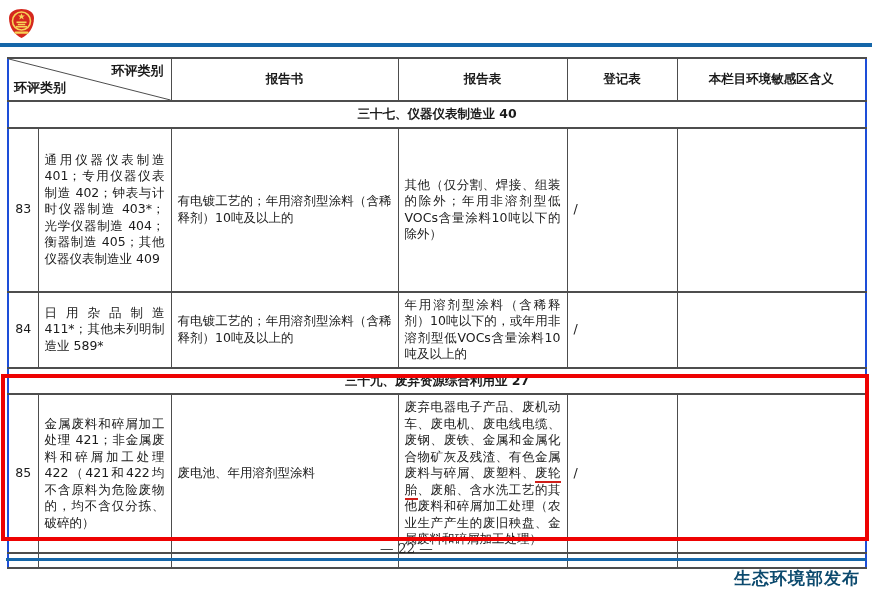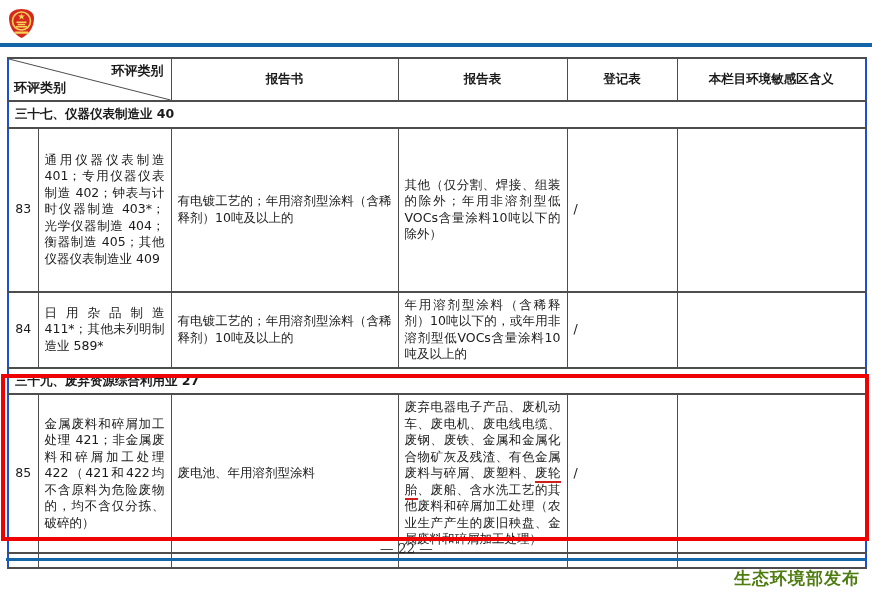--- a/index.html
+++ b/index.html
@@ -16,39 +16,39 @@
   
   table.eia { position:absolute; left:7px; top:57px; width:858px; border-collapse:collapse; table-layout:fixed; background:#fff; }
   table.eia, table.eia th, table.eia td { border:1px solid #4d4d4d; }
   table.eia { border:2px solid #1d4ed8; }
   table.eia th, table.eia td { border-width:2px 1px; padding:4px 6px; font-size:12.5px; line-height:16.5px; vertical-align:middle; }
   th.corner { position:relative; height:43px; padding:0; }
   .corner-svg { position:absolute; left:0; top:0; width:100%; height:100%; }
   .corner-top { position:absolute; right:7px; top:4px; font-size:13px; font-weight:bold; }
   .corner-bottom { position:absolute; left:5px; bottom:4px; font-size:13px; font-weight:bold; }
   th.colhead { font-size:13px; font-weight:bold; text-align:center; }
-  td.section { font-size:13.5px; font-weight:bold; text-align:left; padding-left:8px; height:16px; }
+  td.section { font-size:13.5px; font-weight:bold; text-align:center; padding-left:8px; height:16px; }
   td.num { text-align:center; }
   td.cat { text-align:justify; }
   td.txt { text-align:justify; }
   td.slash { text-align:left; padding-left:8px; }
   tr.r83 td { height:164px; }
   tr.r84 td { height:68px; }
   tr.r85 td { height:143px; }
   tr.empty td { height:15px; padding:0; }
 
   .red-underline { border-bottom:2.5px solid #cf1f1a; padding-bottom:1px; }
 
   
   .highlight-rect { position:absolute; left:1px; top:374px; width:868px; height:167px; border:4px solid #ee0202; pointer-events:none; background:transparent; }
 
   
   .page-number { position:absolute; left:0; top:540px; width:813px; text-align:center; font-size:13.5px; color:#222; font-family:"DejaVu Serif","Liberation Serif",serif; }
   .bottom-rule { position:absolute; left:6px; top:558px; width:860px; height:3px; background:#1566a9; }
-  .publisher { position:absolute; right:12px; top:567px; font-size:17px; font-weight:bold; color:#4d7c0f; letter-spacing:1px; }
+  .publisher { position:absolute; right:12px; top:567px; font-size:17px; font-weight:bold; color:#0c4a6e; letter-spacing:1px; }
 </style>
 </head>
 <body>
 
 <div class="page">
 
   <div class="masthead">
     <svg class="emblem" viewBox="0 0 27 31">
       <path d="M13.5 1 C20 1 26 4 26 10 C26 20 20 27 13.5 30 C7 27 1 20 1 10 C1 4 7 1 13.5 1 Z" fill="#d5281e"></path>
       <circle cx="13.5" cy="13" r="9" fill="none" stroke="#f7d358" stroke-width="1.6"></circle>

